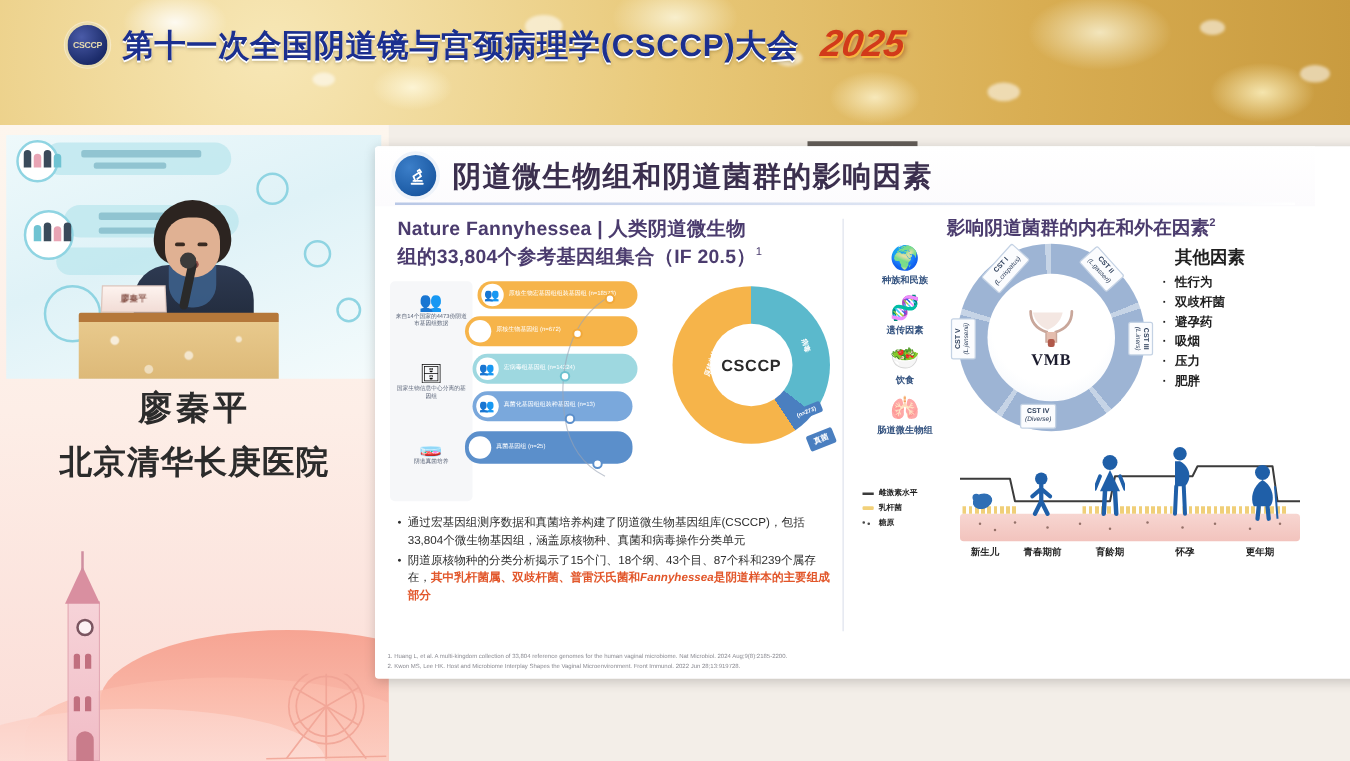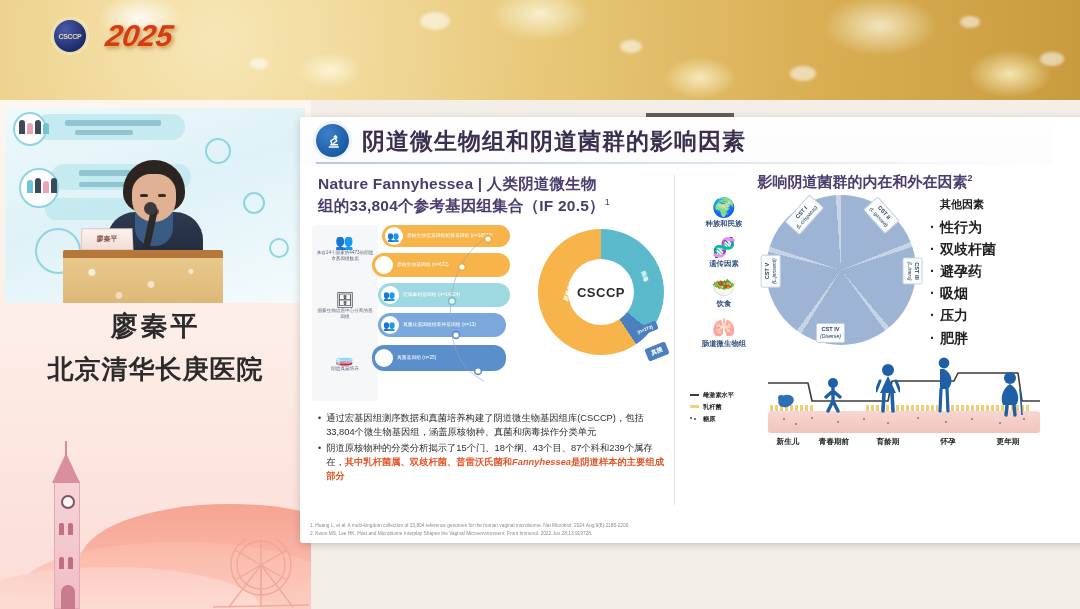--- a/index.html
+++ b/index.html
@@ -242,22 +242,22 @@
   .uterus { width: 44px; height: 34px; position: relative; margin-bottom: 1px; }
   .vmb-lbl { font-size: 13px; font-weight: bold; color: #1c1c2e; letter-spacing: .5px; font-family: "Liberation Serif", serif; }
   .cst {
     position: absolute; background: #fbfcfe; border: 1px solid #c4d2e4; border-radius: 2px;
     font-size: 5.6px; color: #2a3c58; font-weight: bold; text-align: center; padding: 2px 3px;
     line-height: 1.25; white-space: nowrap;
   }
   .cst i { font-style: italic; font-weight: normal; font-size: 5.2px; }
 
   .other-box { position: absolute; left: 246px; top: 28px; width: 120px; }
-  .other-title { font-size: 11px; font-weight: bold; color: #1f1f1f; margin-bottom: 4px; padding-left: 16px; }
-  .other-li { font-size: 14px; color: #1f1f1f; font-weight: bold; padding-left: 16px; position: relative; line-height: 1.58; }
+  .other-title { font-size: 14px; font-weight: bold; color: #1f1f1f; margin-bottom: 4px; padding-left: 16px; }
+  .other-li { font-size: 10px; color: #1f1f1f; font-weight: bold; padding-left: 16px; position: relative; line-height: 1.58; }
   .other-li:before { content:'·'; position:absolute; left: 6px; }
 
   .life { position: absolute; left: 4px; top: 186px; width: 366px; height: 130px; }
   .life-legend { position: absolute; left: 8px; top: 34px; width: 78px; }
   .lg-row { display: flex; align-items: center; gap: 4px; font-size: 6.2px; color: #1f1f1f; font-weight: bold; line-height: 1.9; }
   .lg-line { width: 9px; height: 2px; background: #3b3b3b; flex: none; }
   .lg-bar  { width: 9px; height: 3px; background: #f2d17a; flex: none; border-radius: 1px; }
   .lg-dots { width: 9px; height: 4px; flex: none; position: relative; }
   .lg-dots:before, .lg-dots:after { content:''; position:absolute; width:1.8px; height:1.8px; border-radius:50%; background:#4a4a4a; }
   .lg-dots:before { left:0; top:1px; } .lg-dots:after { left:4px; top:2px; }
@@ -291,20 +291,21 @@
     <div class="speck" style="left:250px;top:58px;width:18px;height:11px"></div>
     <div class="speck" style="left:420px;top:12px;width:30px;height:18px"></div>
     <div class="speck" style="left:620px;top:40px;width:22px;height:13px"></div>
     <div class="speck" style="left:790px;top:66px;width:26px;height:15px"></div>
     <div class="speck" style="left:960px;top:16px;width:20px;height:12px"></div>
     <div class="speck" style="left:1040px;top:52px;width:24px;height:14px"></div>
     <div class="banner-inner">
       <div class="cs-logo">
         <span>CSCCP</span>
       </div>
+      <div class="banner-title">第十一次全国阴道镜与宫颈病理学(CSCCP)大会</div>
       <div class="banner-year">2025</div>
     </div>
   </div>
 
   <div class="left-panel">
 
     <div class="video-tile">
       <div class="vslide-bg">
         <div class="vs-pill" style="left:30px;top:6px;width:150px;height:26px"></div>
         <div class="vs-pill" style="left:46px;top:56px;width:140px;height:26px"></div>
@@ -522,20 +523,29 @@
             <div class="fct-lbl">饮食</div>
           </div>
           <div class="fct">
             <div class="fct-ico">🫁</div>
             <div class="fct-lbl">肠道微生物组</div>
           </div>
         </div>
 
         <div class="wheel-wrap">
           <div class="wheel-ring"></div>
+          <div class="wheel-inner">
+            <svg class="uterus" viewBox="0 0 48 36">
+              <path d="M6 4 C6 16 14 20 20 22 L20 30 L28 30 L28 22 C34 20 42 16 42 4" fill="none" stroke="#c9a79b" stroke-width="2.4" stroke-linecap="round"></path>
+              <path d="M20 22 L20 31 L28 31 L28 22 Z" fill="#e4bdae"></path>
+              <rect x="21" y="28" width="6" height="7" rx="2" fill="#b0584a"></rect>
+              <path d="M8 5 C10 14 16 18 21 20 C26 18 32 14 34 5" fill="#f0ddd6" opacity=".7"></path>
+            </svg>
+            <div class="vmb-lbl">VMB</div>
+          </div>
 
           <div class="cst" style="left:20px;top:10px;transform:rotate(-48deg)">
             <span>CST I</span><br>
             <i>(L.crispatus)</i>
           </div>
           <div class="cst" style="right:18px;top:10px;transform:rotate(48deg)">
             <span>CST II</span><br>
             <i>(L.gasseri)</i>
           </div>
           <div class="cst" style="right:-10px;top:66px;transform:rotate(90deg)">

